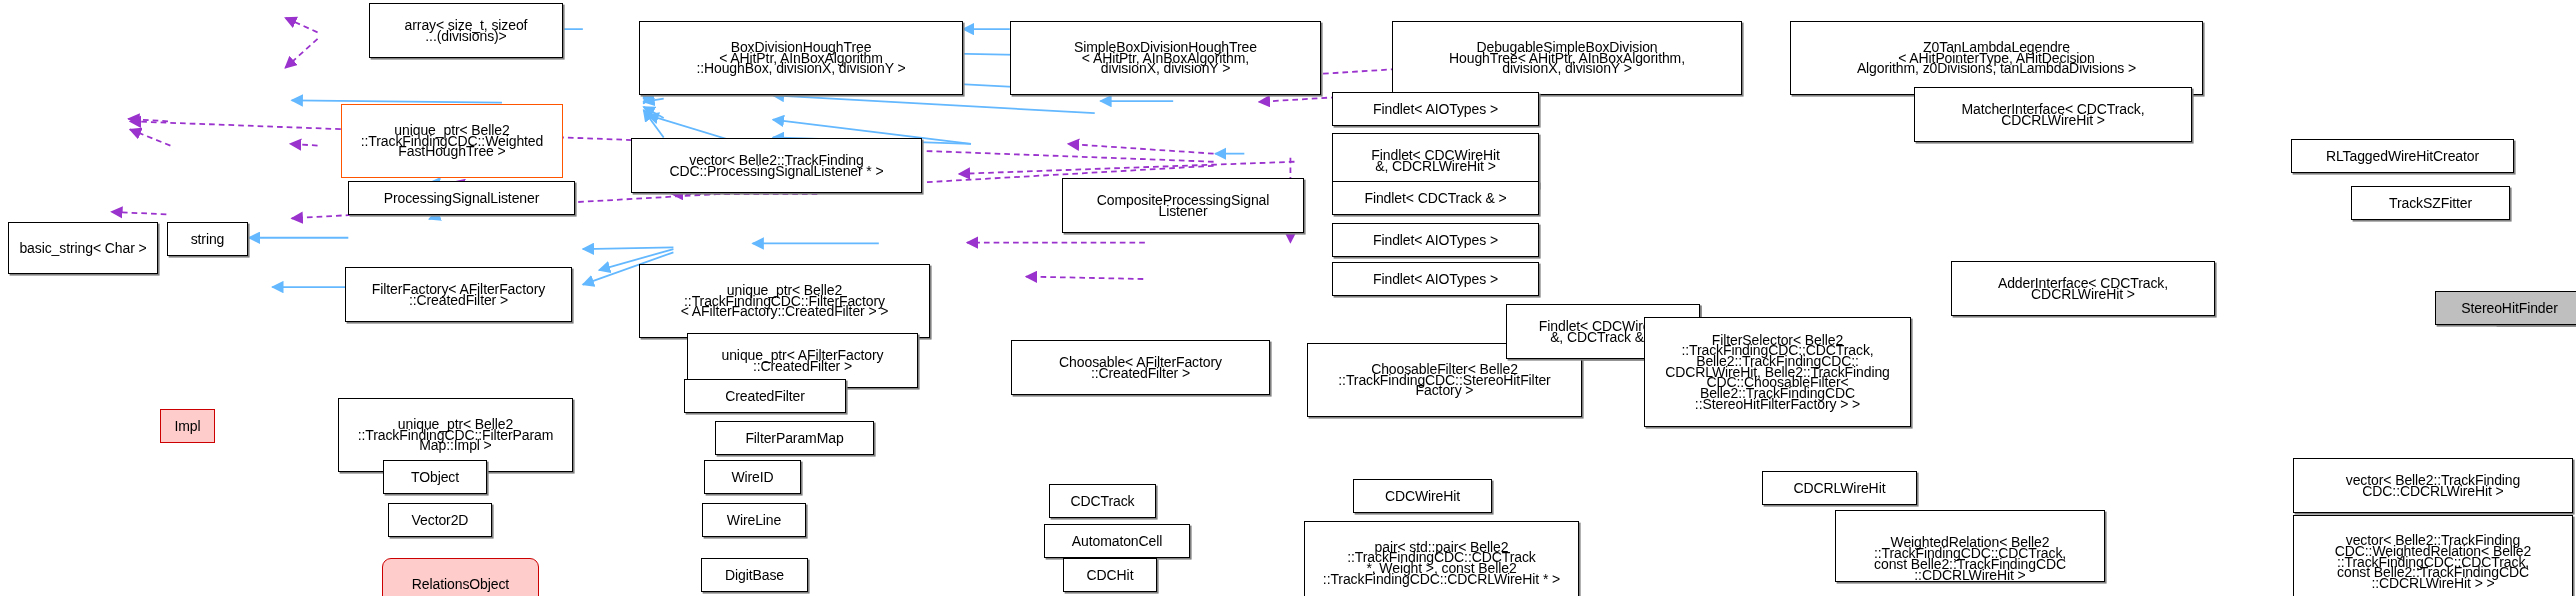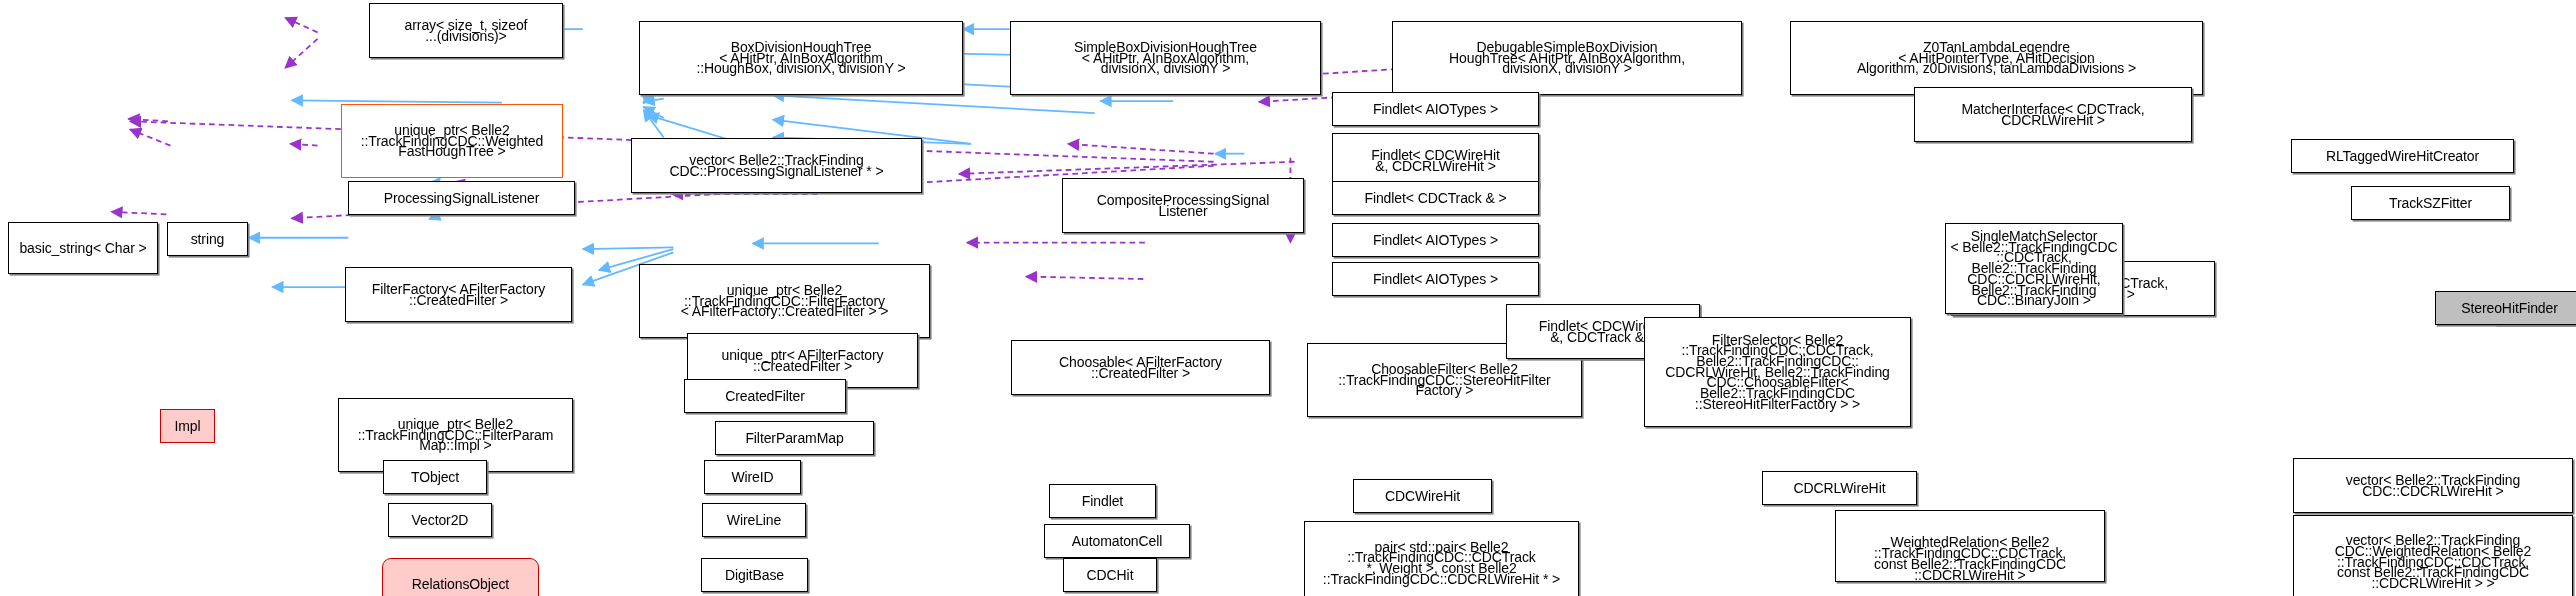--- a/index.html
+++ b/index.html
@@ -156,37 +156,32 @@
     <div class="node" style="left: 1506px; top: 304px; width: 194px; height: 55px;"><span>Findlet&lt; CDCWireHit
 &amp;, CDCTrack &amp; &gt;</span></div>
     <div class="node" style="left: 1644px; top: 317px; width: 267px; height: 110px;"><span>FilterSelector&lt; Belle2
 ::TrackFindingCDC::CDCTrack,
 Belle2::TrackFindingCDC::
 CDCRLWireHit, Belle2::TrackFinding
 CDC::ChoosableFilter&lt; Belle2::TrackFindingCDC
 ::StereoHitFilterFactory &gt; &gt;</span></div>
     <div class="node" style="left: 1951px; top: 261px; width: 264px; height: 55px;"><span>AdderInterface&lt; CDCTrack,
 CDCRLWireHit &gt;</span></div>
-    <div class="node" style="left: 1945px; top: 223px; width: 178px; height: 91px;"><span>SingleMatchSelector
-&lt; Belle2::TrackFindingCDC
-::CDCTrack, Belle2::TrackFinding
-CDC::CDCRLWireHit, Belle2::TrackFinding
-CDC::BinaryJoin &gt;</span></div>
     <div class="node" style="left: 2495px; top: 291px; width: 191px; height: 34px;"><span>StereoHitTrackAdder</span></div>
     <div class="node current" style="left: 2435px; top: 291px; width: 149px; height: 34px;"><span>StereoHitFinder</span></div>
     <div class="node pink" style="left: 160px; top: 409px; width: 55px; height: 34px;"><span>Impl</span></div>
     <div class="node" style="left: 338px; top: 398px; width: 235px; height: 74px;"><span>unique_ptr&lt; Belle2
 ::TrackFindingCDC::FilterParam
 Map::Impl &gt;</span></div>
     <div class="node" style="left: 691px; top: 421px; width: 159px; height: 34px; margin-left: 24px;"><span>FilterParamMap</span></div>
     <div class="node" style="left: 383px; top: 460px; width: 104px; height: 34px;"><span>TObject</span></div>
     <div class="node" style="left: 704px; top: 460px; width: 97px; height: 34px;"><span>WireID</span></div>
     <div class="node" style="left: 388px; top: 503px; width: 104px; height: 34px;"><span>Vector2D</span></div>
     <div class="node" style="left: 702px; top: 503px; width: 104px; height: 34px;"><span>WireLine</span></div>
-    <div class="node" style="left: 1049px; top: 484px; width: 107px; height: 34px;"><span>Findlet</span></div>
+    <div class="node" style="left: 1049px; top: 484px; width: 107px; height: 34px;"><span>CDCTrack</span></div>
     <div class="node" style="left: 1044px; top: 524px; width: 146px; height: 34px;"><span>AutomatonCell</span></div>
     <div class="node pink" style="left: 382px; top: 558px; width: 157px; height: 52px; border-radius: 9px;"><span>RelationsObject</span></div>
     <div class="node" style="left: 701px; top: 558px; width: 107px; height: 34px;"><span>DigitBase</span></div>
     <div class="node" style="left: 1063px; top: 558px; width: 94px; height: 34px;"><span>CDCHit</span></div>
     <div class="node" style="left: 1353px; top: 479px; width: 139px; height: 34px;"><span>CDCWireHit</span></div>
     <div class="node" style="left: 1304px; top: 521px; width: 275px; height: 84px;"><span>pair&lt; std::pair&lt; Belle2
 ::TrackFindingCDC::CDCTrack
 *, Weight &gt;, const Belle2
 ::TrackFindingCDC::CDCRLWireHit * &gt;</span></div>
     <div class="node" style="left: 1835px; top: 510px; width: 270px; height: 72px; align-items: flex-end;"><span>WeightedRelation&lt; Belle2

